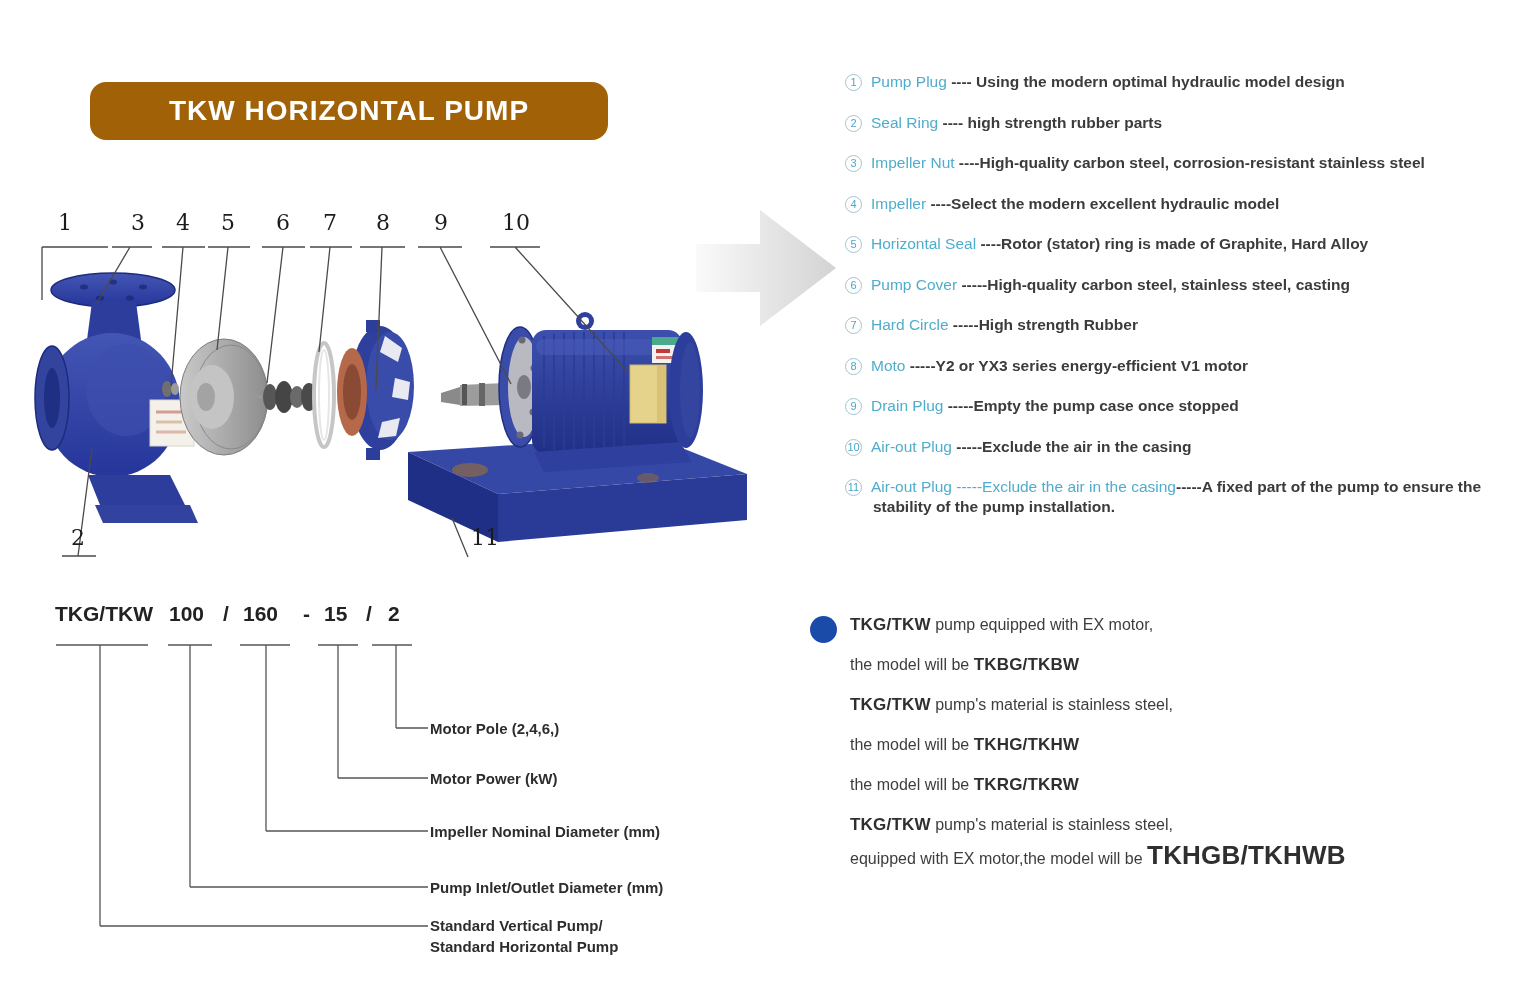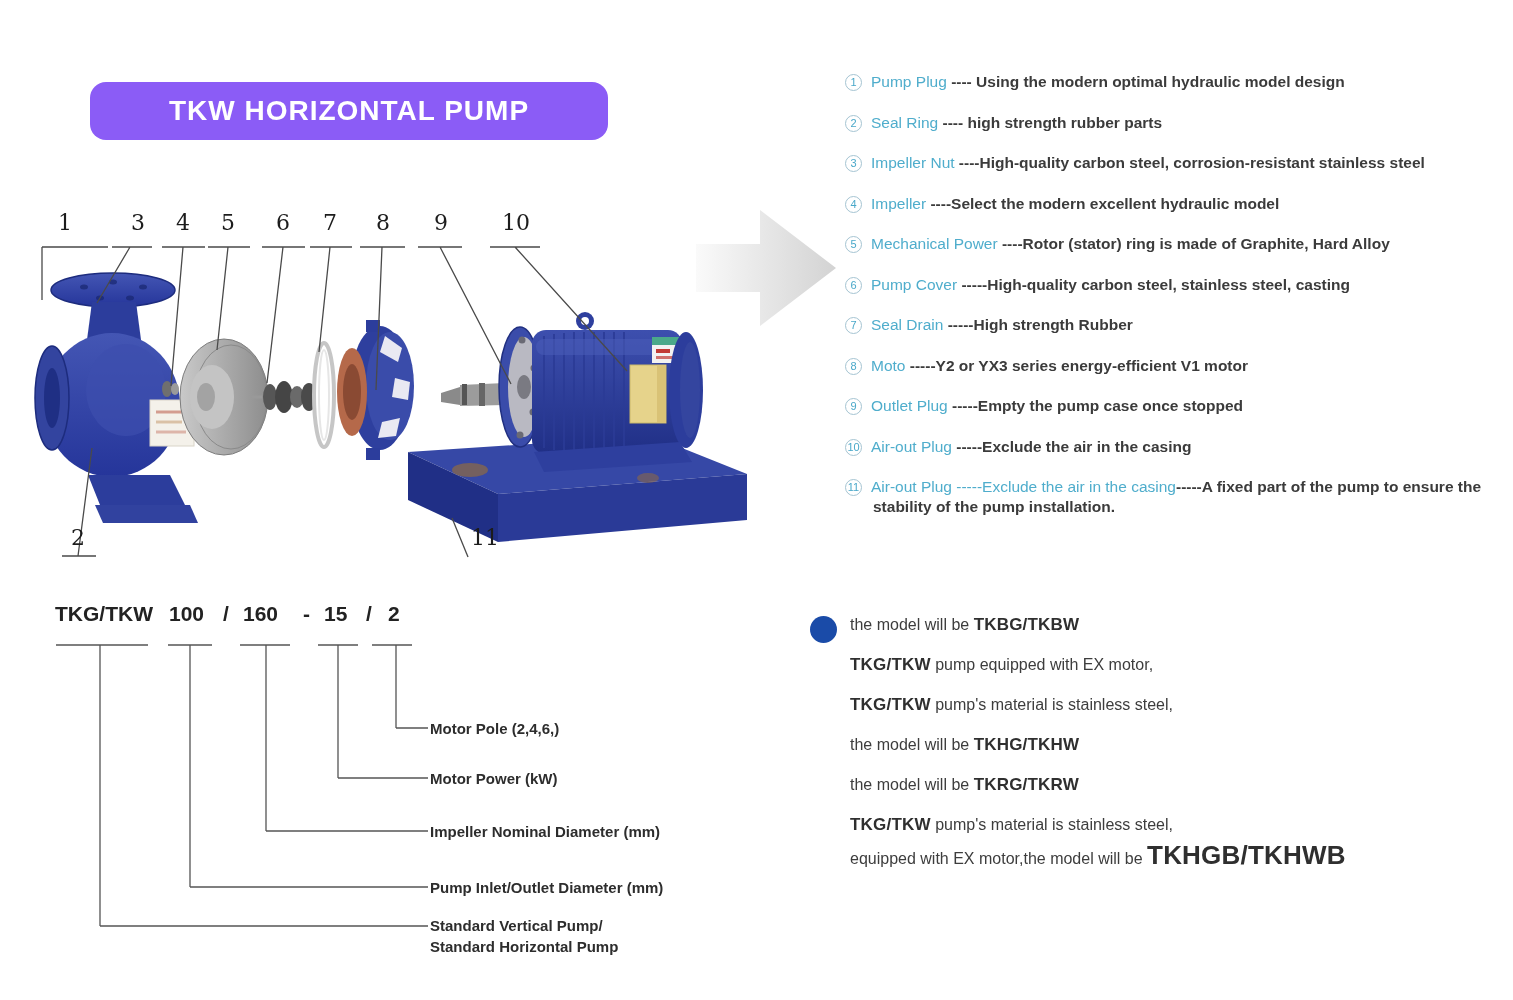--- a/index.html
+++ b/index.html
@@ -1,20 +1,20 @@
 <!DOCTYPE html>
 <html><head>
 <meta charset="utf-8">
 <style>
   html,body{margin:0;padding:0;background:#ffffff;}
   .page{position:relative;width:1513px;height:1000px;background:#fff;overflow:hidden;
         font-family:"Liberation Sans",sans-serif;color:#333;}
 
   
-  .banner{position:absolute;left:90px;top:82px;width:518px;height:58px;background:#8b5cf6;
+  .banner{position:absolute;left:90px;top:82px;width:518px;height:58px;background:#a16207;
           border-radius:16px;display:flex;align-items:center;justify-content:center;}
   .banner span{color:#fff;font-weight:bold;font-size:28px;letter-spacing:1px;}
 
   
   .diagram{position:absolute;left:0;top:190px;width:770px;height:380px;}
   .callout{position:absolute;font-family:"DejaVu Serif",serif;font-size:22px;color:#1c1c1c;line-height:1;}
 
   
   .big-arrow{position:absolute;left:696px;top:200px;}
 
@@ -218,33 +218,33 @@
     <div class="pl-item">
       <span class="pl-num">2</span><span class="pl-name">Seal Ring</span><span class="pl-desc"> ---- high strength rubber parts</span>
     </div>
     <div class="pl-item">
       <span class="pl-num">3</span><span class="pl-name">Impeller Nut</span><span class="pl-desc"> ----High-quality carbon steel, corrosion-resistant stainless steel</span>
     </div>
     <div class="pl-item">
       <span class="pl-num">4</span><span class="pl-name">Impeller</span><span class="pl-desc"> ----Select the modern excellent hydraulic model</span>
     </div>
     <div class="pl-item">
-      <span class="pl-num">5</span><span class="pl-name">Mechanical Power</span><span class="pl-desc"> ----Rotor (stator) ring is made of Graphite, Hard Alloy</span>
+      <span class="pl-num">5</span><span class="pl-name">Horizontal Seal</span><span class="pl-desc"> ----Rotor (stator) ring is made of Graphite, Hard Alloy</span>
     </div>
     <div class="pl-item">
       <span class="pl-num">6</span><span class="pl-name">Pump Cover</span><span class="pl-desc"> -----High-quality carbon steel, stainless steel, casting</span>
     </div>
     <div class="pl-item">
-      <span class="pl-num">7</span><span class="pl-name">Seal Drain</span><span class="pl-desc"> -----High strength Rubber</span>
+      <span class="pl-num">7</span><span class="pl-name">Hard Circle</span><span class="pl-desc"> -----High strength Rubber</span>
     </div>
     <div class="pl-item">
       <span class="pl-num">8</span><span class="pl-name">Moto</span><span class="pl-desc"> -----Y2 or YX3 series energy-efficient V1 motor</span>
     </div>
     <div class="pl-item">
-      <span class="pl-num">9</span><span class="pl-name">Outlet Plug</span><span class="pl-desc"> -----Empty the pump case once stopped</span>
+      <span class="pl-num">9</span><span class="pl-name">Drain Plug</span><span class="pl-desc"> -----Empty the pump case once stopped</span>
     </div>
     <div class="pl-item">
       <span class="pl-num">10</span><span class="pl-name">Air-out Plug</span><span class="pl-desc"> -----Exclude the air in the casing</span>
     </div>
     <div class="pl-item">
       <span class="pl-num">11</span><span class="pl-name">Air-out Plug</span><span class="pl-name"> -----Exclude the air in the casing</span><span class="pl-desc">-----A fixed part of the pump to ensure the stability of the pump installation.</span>
     </div>
   </div>
 
   <div class="model-code">
@@ -272,22 +272,22 @@
   <div class="m-label" style="top:768px">Motor Power (kW)</div>
   <div class="m-label" style="top:821px">Impeller Nominal Diameter (mm)</div>
   <div class="m-label" style="top:877px">Pump Inlet/Outlet Diameter (mm)</div>
   <div class="m-label" style="top:915px">
     <div>Standard Vertical Pump/</div>
     <div>Standard Horizontal Pump</div>
   </div>
 
   <div class="notes">
     <div class="bullet"></div>
+    <div class="note-line"><span></span><span class="note-model">TKG/TKW</span><span> pump equipped with EX motor,</span></div>
     <div class="note-line"><span>the model will be </span><span class="note-model">TKBG/TKBW</span><span></span></div>
-    <div class="note-line"><span></span><span class="note-model">TKG/TKW</span><span> pump equipped with EX motor,</span></div>
     <div class="note-line"><span></span><span class="note-model">TKG/TKW</span><span> pump's material is stainless steel,</span></div>
     <div class="note-line"><span>the model will be </span><span class="note-model">TKHG/TKHW</span><span></span></div>
     <div class="note-line"><span>the model will be </span><span class="note-model">TKRG/TKRW</span><span></span></div>
     <div class="note-line"><span></span><span class="note-model">TKG/TKW</span><span> pump's material is stainless steel,</span></div>
     <div class="note-line tight"><span>equipped with EX motor,the model will be </span><span class="note-model big">TKHGB/TKHWB</span><span></span></div>
   </div>
 
 </div>
 
 </body></html>

